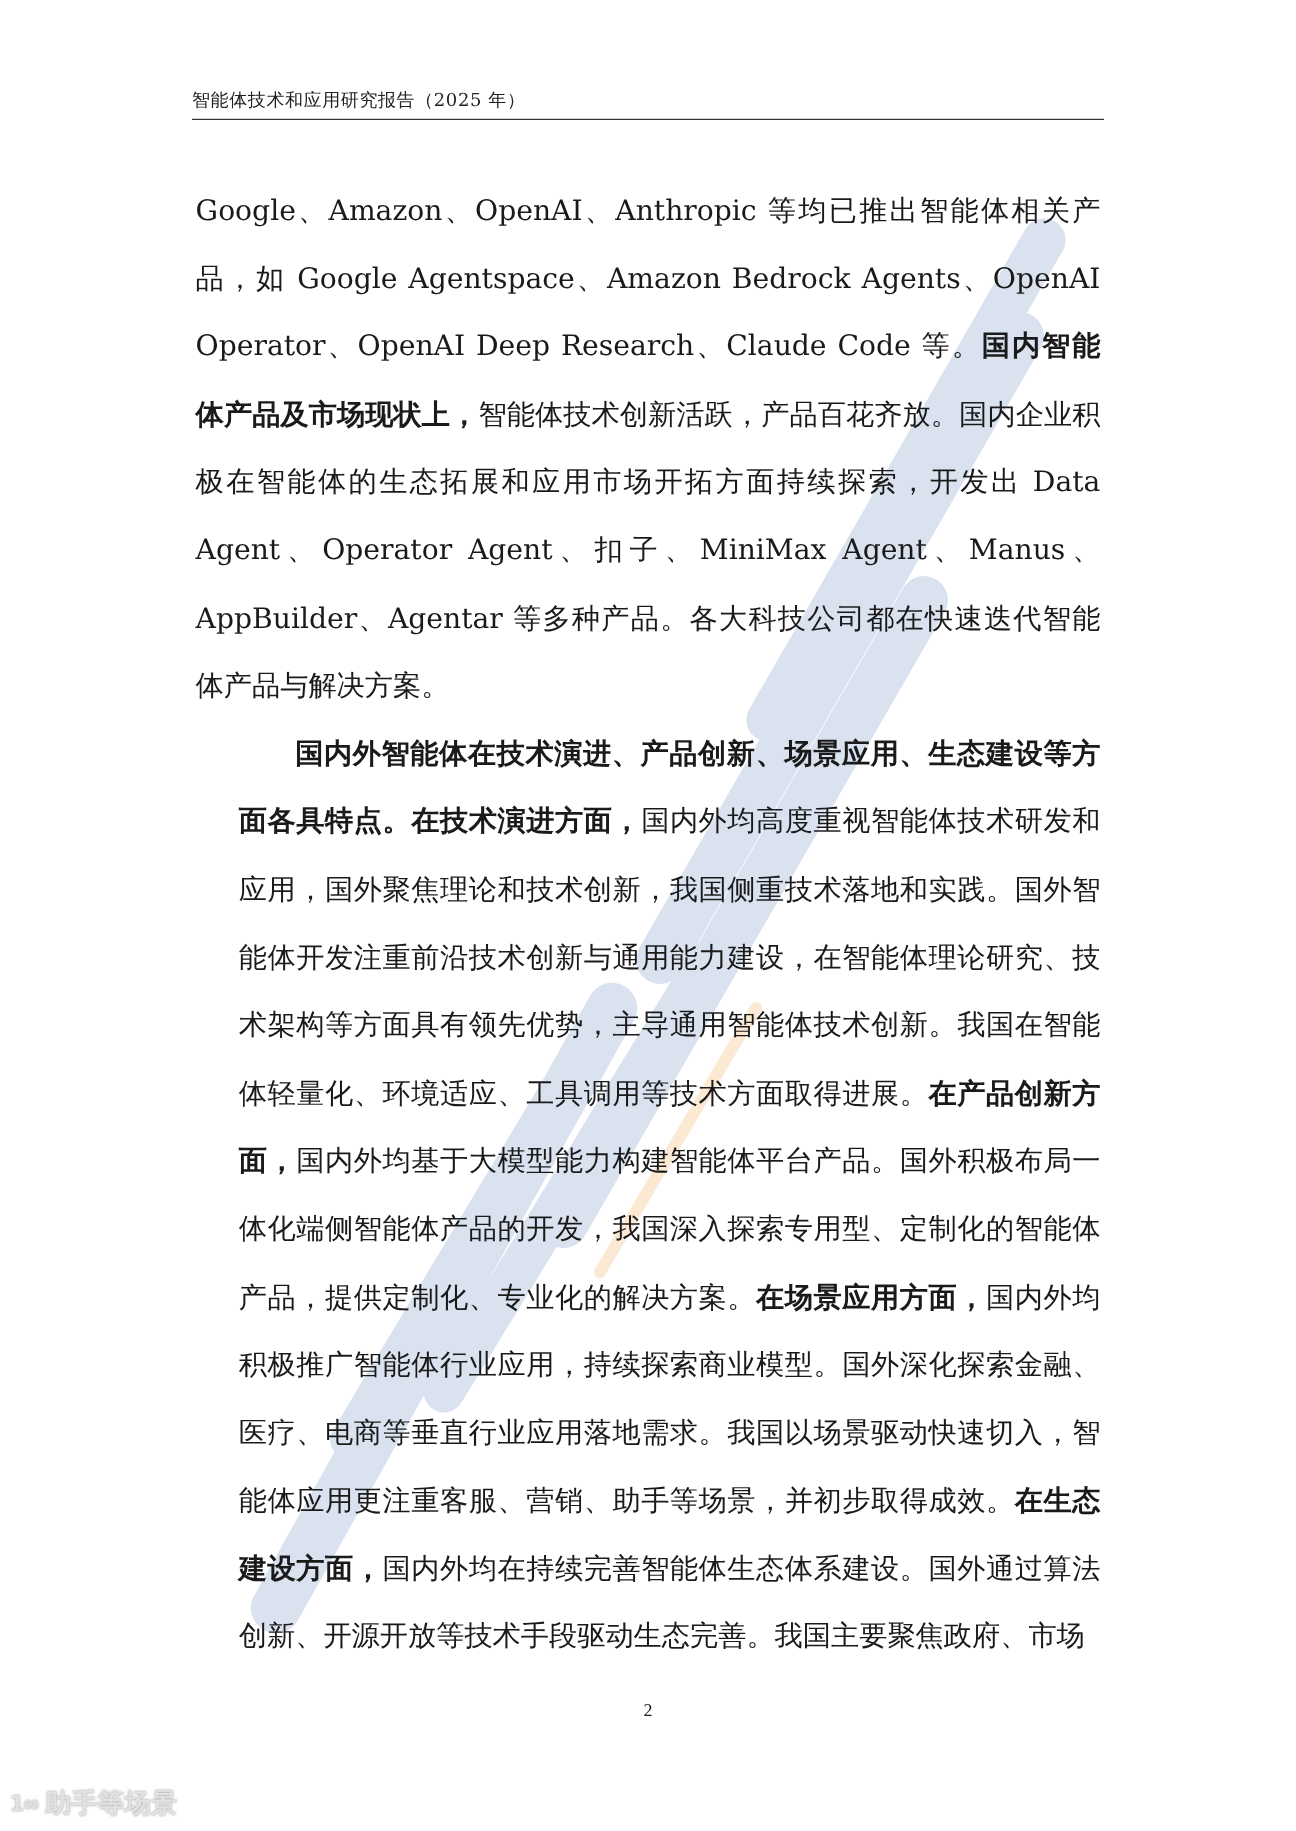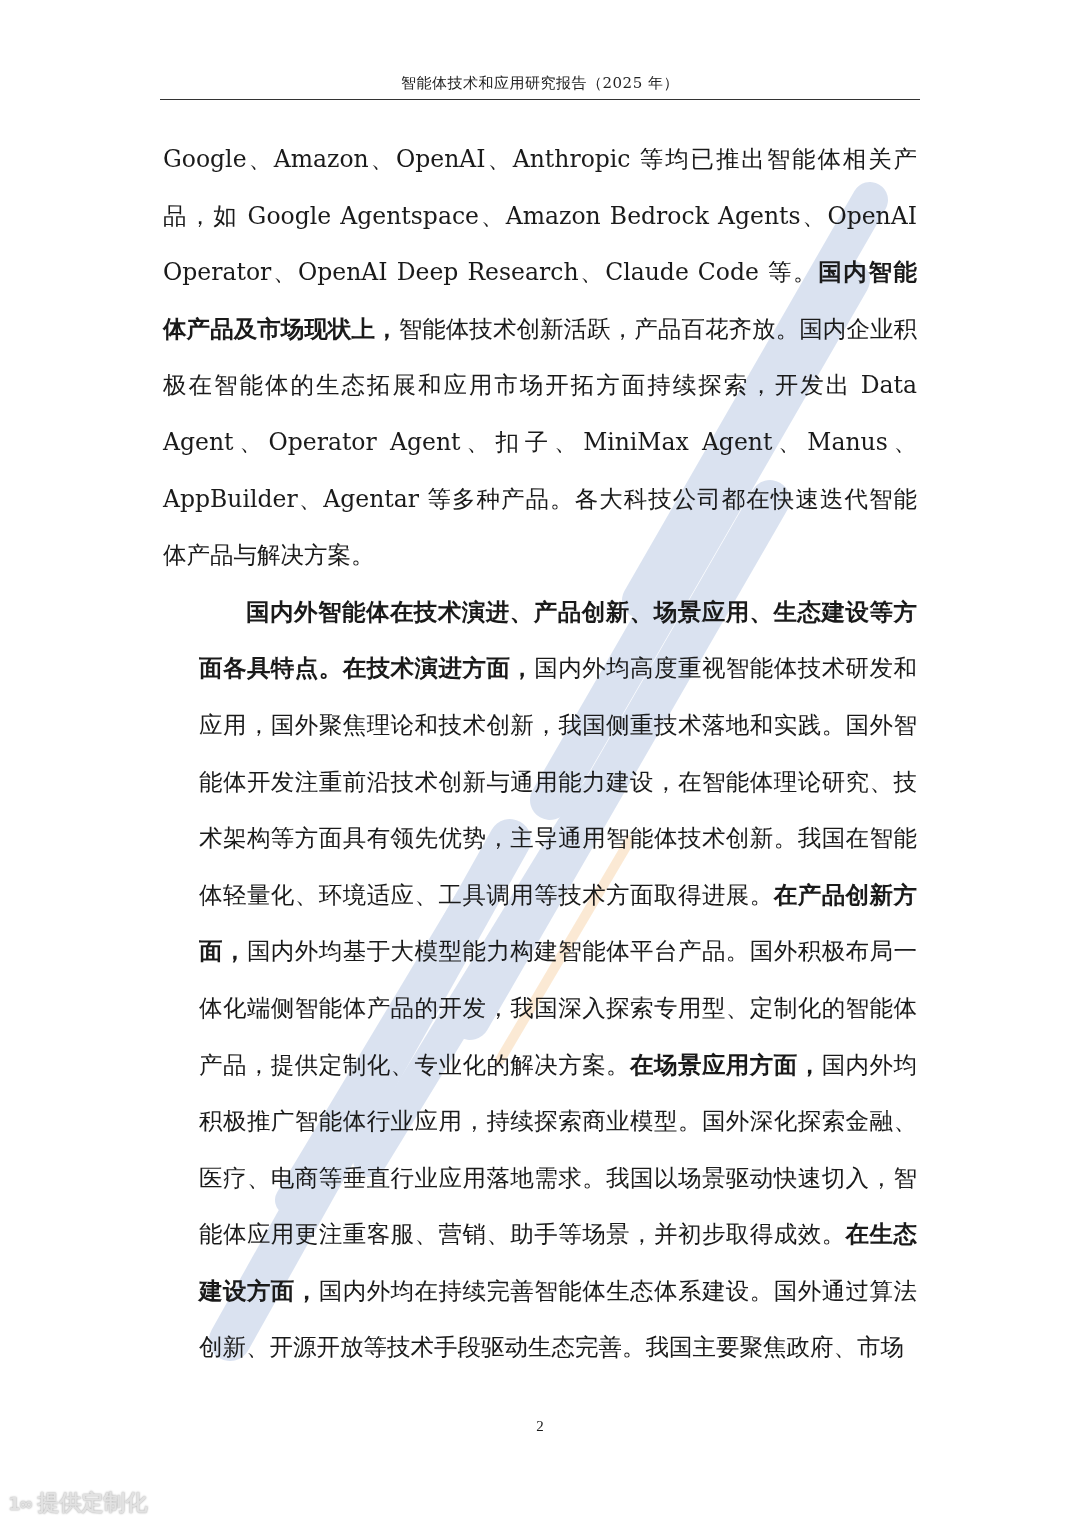--- a/index.html
+++ b/index.html
@@ -1,22 +1,22 @@
 <!DOCTYPE html>
 <html><head>
 <meta charset="utf-8">
 <style>
   html, body { margin: 0; padding: 0; background: #ffffff; }
   body { width: 1080px; height: 1526px; position: relative; overflow: hidden;
          font-family: "DejaVu Serif", "Liberation Serif", serif; color: #1a1a1a; }
-  .header { position: absolute; left: 160px; top: 74px; width: 760px; text-align: center;
+  .header { position: absolute; left: 160px; top: 74px; width: 760px; text-align: left;
             font-size: 15px; letter-spacing: 0.5px; color: #222; }
   .header-rule { position: absolute; left: 160px; top: 99px; width: 760px; height: 0;
                  border-top: 1.5px solid #333; }
-  .body-text { position: absolute; left: 163px; top: 131px; width: 754px;
+  .body-text { position: absolute; left: 163px; top: 147px; width: 754px;
                font-size: 23.5px; line-height: 56.6px; text-align: justify;
                text-justify: inter-character; }
   .body-text p { margin: 0; }
   .body-text p.indent { text-indent: 2em; margin-left: 36px; }
   .b { font-weight: bold; font-family: "DejaVu Sans", "Liberation Sans", sans-serif; }
   .page-num { position: absolute; left: 0; width: 1080px; top: 1418px; text-align: center;
               font-size: 15px; font-family: "Liberation Serif", serif; }
   .watermark { position: absolute; left: 170px; top: 80px; width: 760px; height: 1300px;
                pointer-events: none; opacity: 0.22; }
   .corner-logo { position: absolute; left: 8px; top: 1488px; color: #e2e2e2; font-size: 22px;
@@ -44,14 +44,14 @@
 
 <div class="body-text">
   <p><span>Google、Amazon、OpenAI、Anthropic 等均已推出智能体相关产品，如 Google Agentspace、Amazon Bedrock Agents、OpenAI Operator、OpenAI Deep Research、Claude Code 等。</span><span class="b">国内智能体产品及市场现状上，</span><span>智能体技术创新活跃，产品百花齐放。国内企业积极在智能体的生态拓展和应用市场开拓方面持续探索，开发出 Data Agent、Operator Agent、扣子、MiniMax Agent、Manus、AppBuilder、Agentar 等多种产品。各大科技公司都在快速迭代智能体产品与解决方案。</span></p>
   <p class="indent"><span class="b">国内外智能体在技术演进、产品创新、场景应用、生态建设等方面各具特点。在技术演进方面，</span><span>国内外均高度重视智能体技术研发和应用，国外聚焦理论和技术创新，我国侧重技术落地和实践。国外智能体开发注重前沿技术创新与通用能力建设，在智能体理论研究、技术架构等方面具有领先优势，主导通用智能体技术创新。我国在智能体轻量化、环境适应、工具调用等技术方面取得进展。</span><span class="b">在产品创新方面，</span><span>国内外均基于大模型能力构建智能体平台产品。国外积极布局一体化端侧智能体产品的开发，我国深入探索专用型、定制化的智能体产品，提供定制化、专业化的解决方案。</span><span class="b">在场景应用方面，</span><span>国内外均积极推广智能体行业应用，持续探索商业模型。国外深化探索金融、医疗、电商等垂直行业应用落地需求。我国以场景驱动快速切入，智能体应用更注重客服、营销、助手等场景，并初步取得成效。</span><span class="b">在生态建设方面，</span><span>国内外均在持续完善智能体生态体系建设。国外通过算法创新、开源开放等技术手段驱动生态完善。我国主要聚焦政府、市场</span></p>
 </div>
 
 <div class="page-num">2</div>
 
 <div class="corner-logo">
   <span class="logo-mark">1∞</span>
-  <span>提供定制化</span>
+  <span>助手等场景</span>
 </div>
 
 </body></html>

